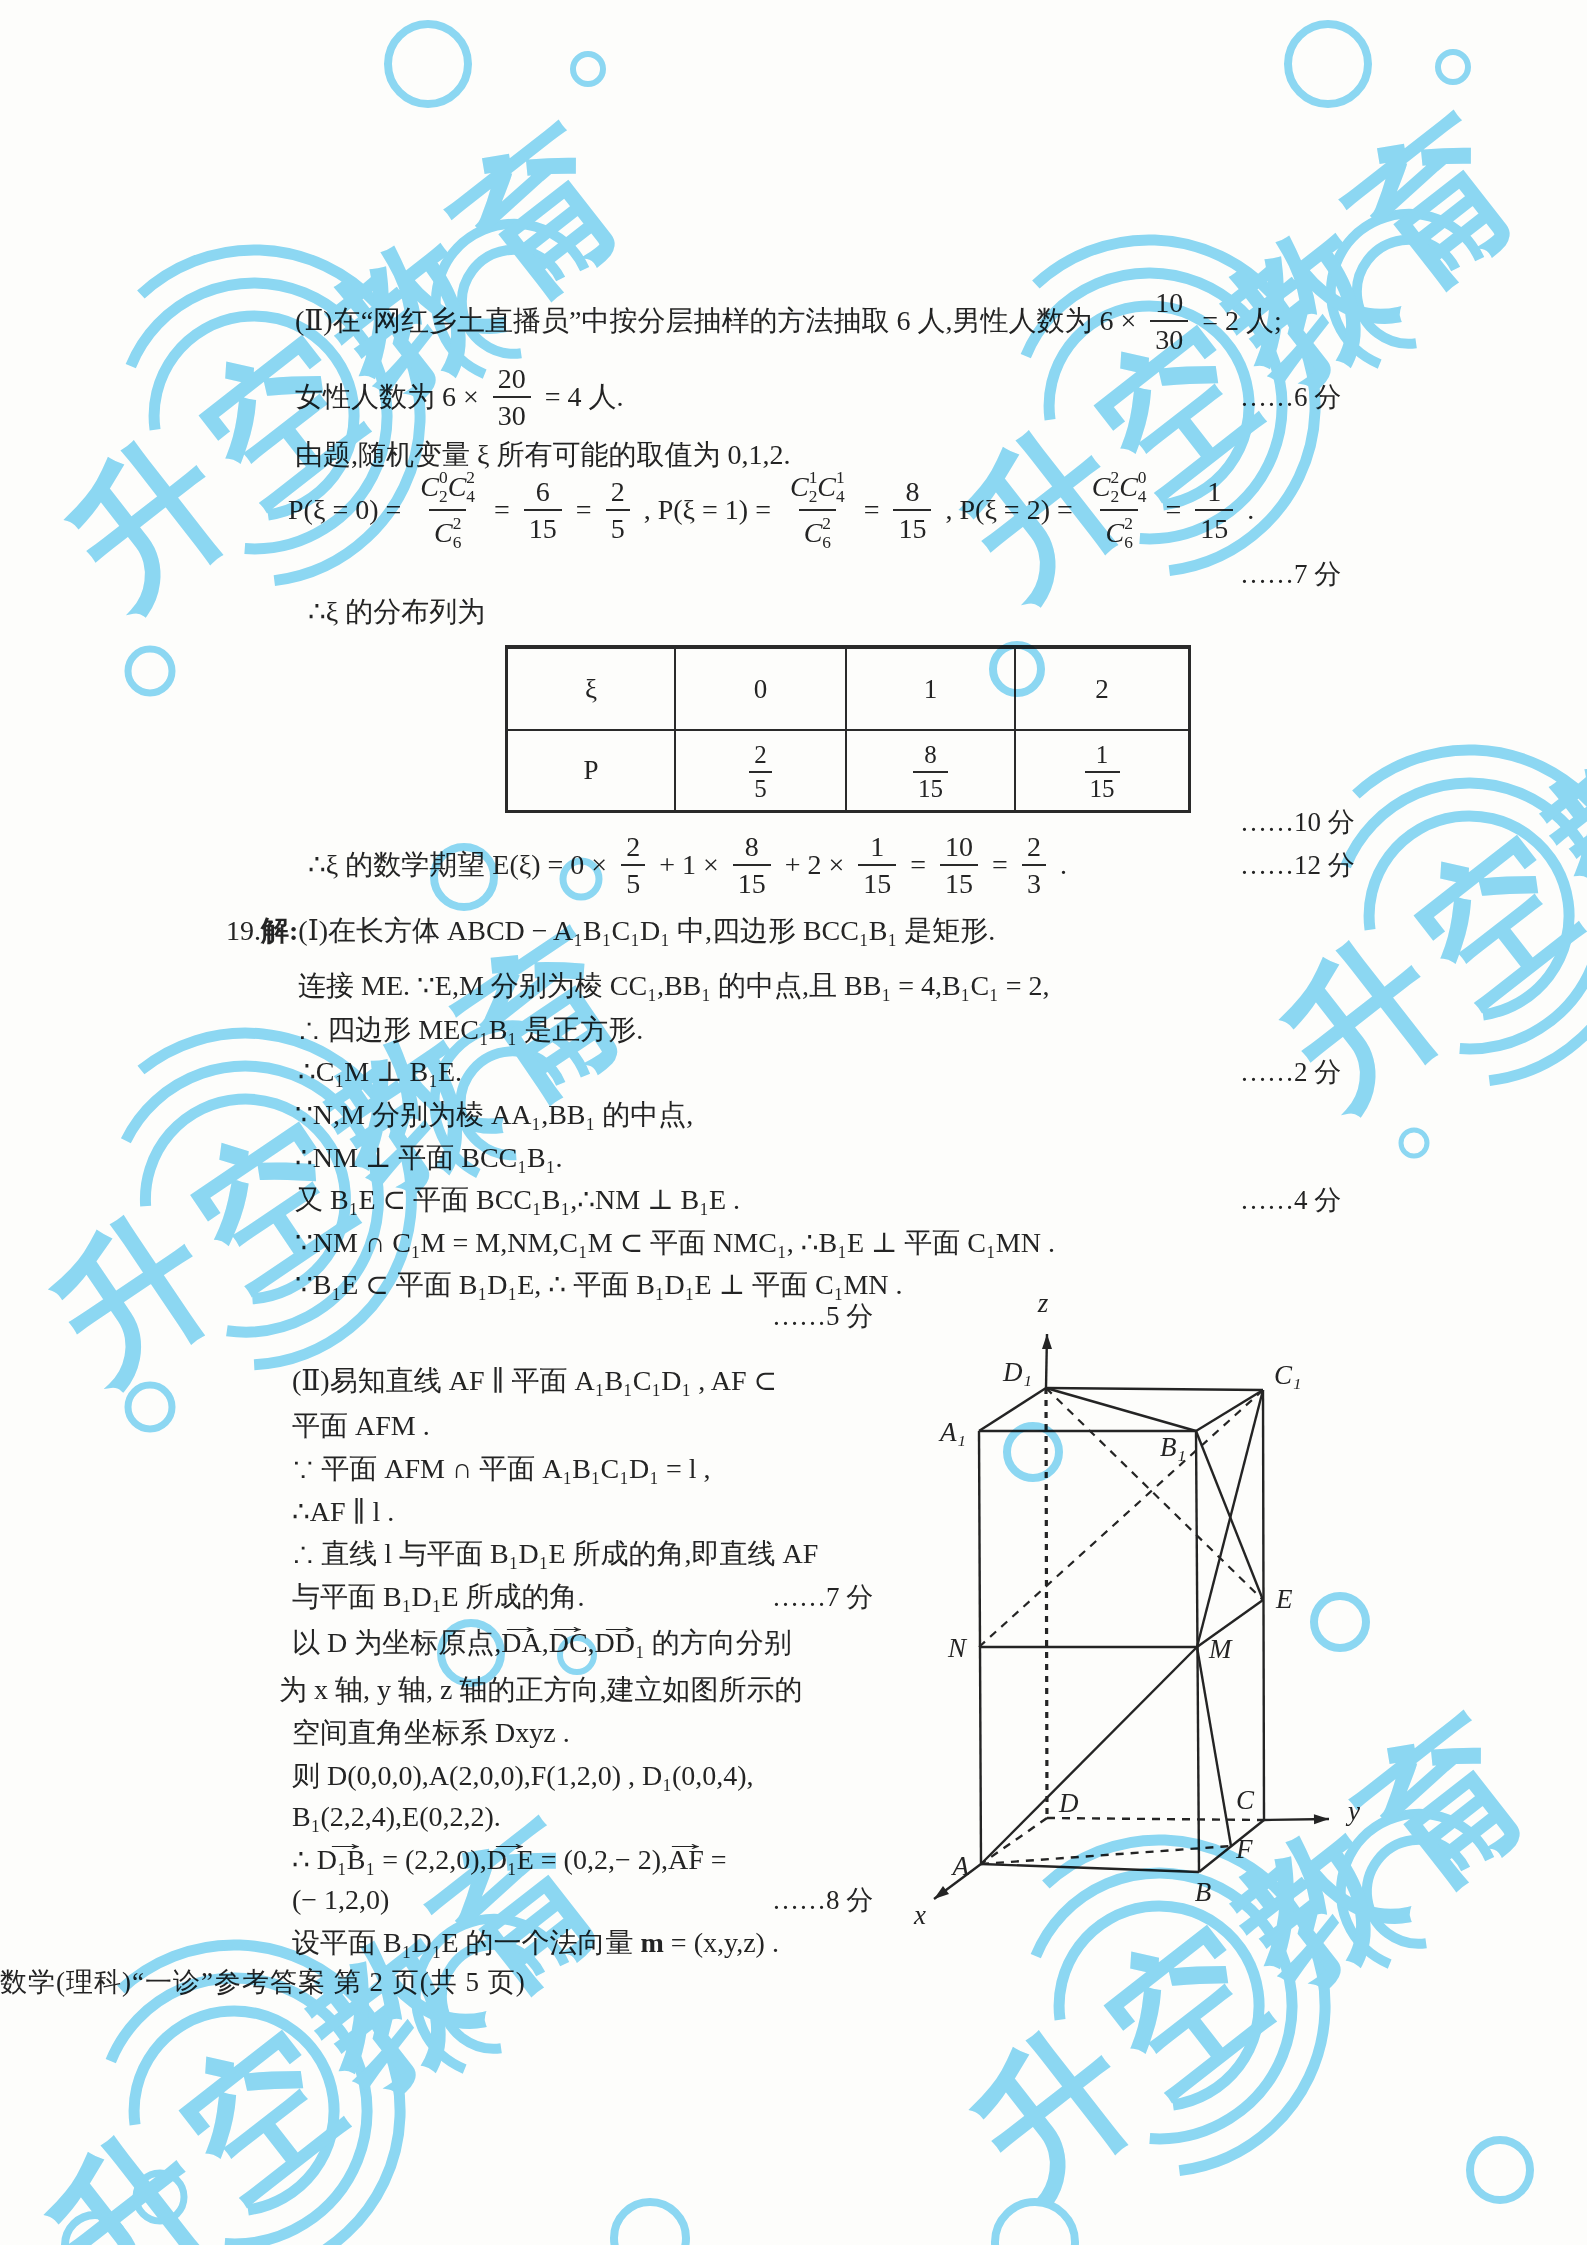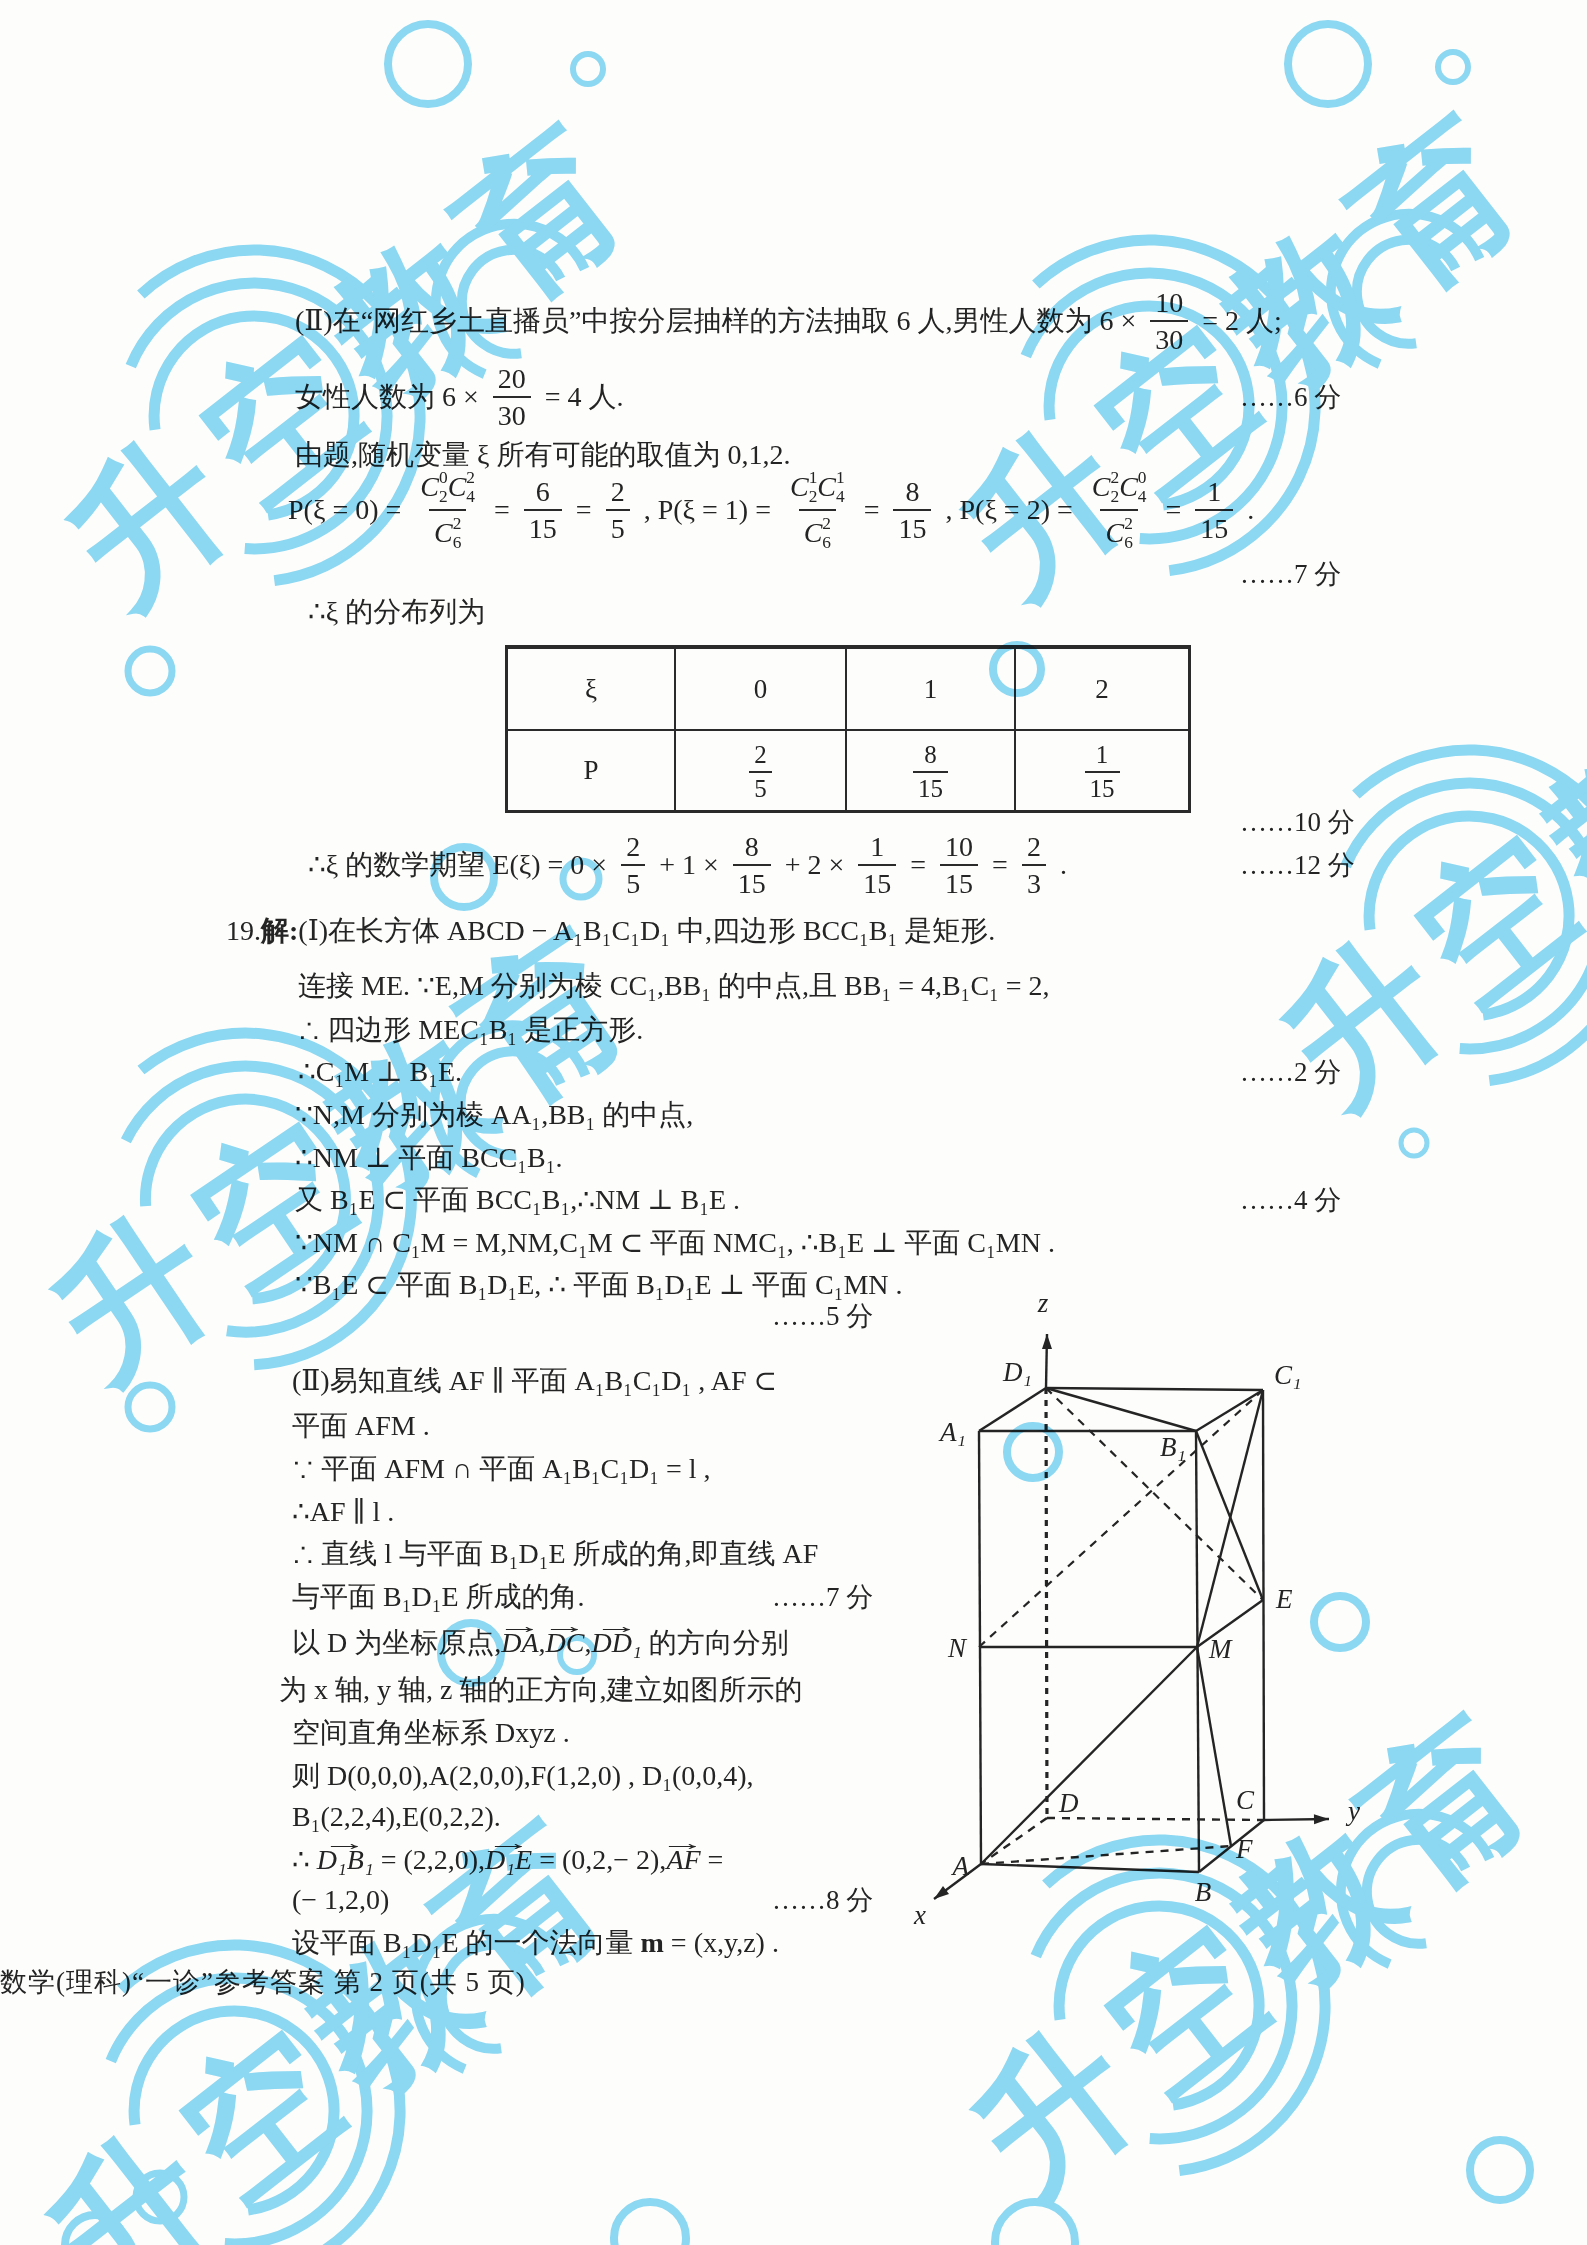--- a/index.html
+++ b/index.html
@@ -13,21 +13,21 @@
   .score{position:absolute;font-size:27px;height:44px;line-height:44px;color:#242424;white-space:pre;}
   .bold{font-weight:bold;}
   
   .frac{display:inline-flex;flex-direction:column;align-items:center;margin:0 7px;line-height:1.05;}
   .frac .num{padding:0 5px 3px;}
   .frac .den{border-top:2px solid #2a2a2a;padding:3px 5px 0;text-align:right;}
   
   .comb{display:inline-flex;align-items:center;font-style:italic;}
   .comb .ss{display:inline-flex;flex-direction:column;justify-content:center;font-size:0.62em;line-height:1.1;font-style:normal;}
   
-  .vec{position:relative;display:inline-block;font-style:italic;}
+  .vec{position:relative;display:inline-block;}
   .vec::before{content:"→";position:absolute;left:50%;top:-0.78em;transform:translateX(-50%) scaleX(2.1);font-size:0.78em;font-style:normal;}
   
   .dtable{position:absolute;left:505px;top:645px;border-collapse:collapse;}
   .dtable td{border:2px solid #2a2a2a;text-align:center;vertical-align:middle;font-size:27px;color:#242424;}
   .dtable{border:3px solid #2a2a2a;border-top-width:4px;}
   .dtable .cellmath{display:inline-flex;align-items:center;justify-content:center;}
   .dtable .cellmath .frac{margin:0 2px;font-size:25px;}
   .footer{position:absolute;left:0;right:0;top:1964px;text-align:left;font-size:27px;color:#242424;letter-spacing:1px;}
   
   #figure-svg{position:absolute;left:880px;top:1280px;}

